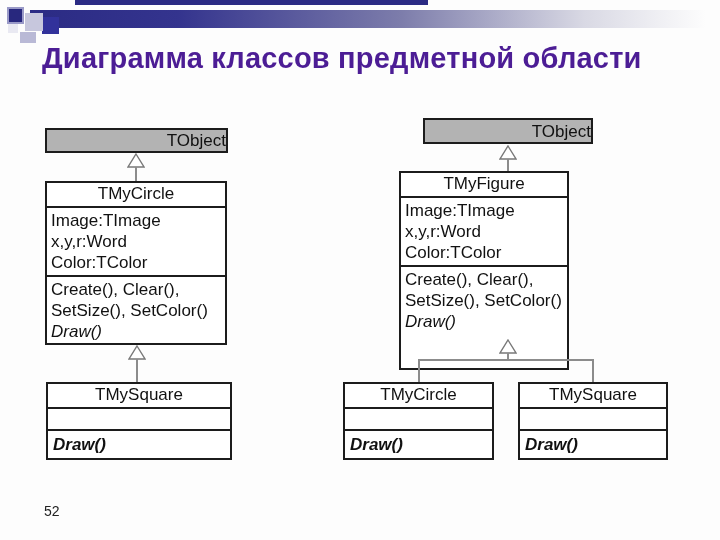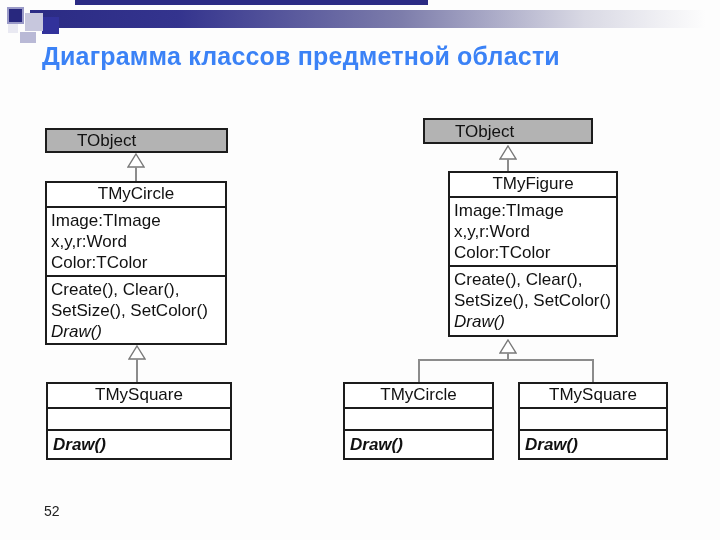--- a/index.html
+++ b/index.html
@@ -10,37 +10,37 @@
   
   .bar-thin{position:absolute;left:75px;top:0;width:353px;height:5px;background:#2b2b84;}
   .bar-grad{position:absolute;left:30px;top:10px;width:676px;height:18px;
     background:linear-gradient(90deg,#2b2b84 0%,#34348e 22%,#7d7dab 55%,#d9d9e4 82%,#fdfdfd 100%);}
   .sq{position:absolute;box-sizing:border-box;}
   .sq1{left:7px;top:7px;width:17px;height:17px;background:#28287e;border:2px solid #9a9ac8;z-index:3;}
   .sq2{left:8px;top:23px;width:10px;height:10px;background:#e9e9f2;z-index:2;}
   .sq3{left:25px;top:13px;width:18px;height:18px;background:#c7c7dd;z-index:3;}
   .sq4{left:42px;top:17px;width:17px;height:17px;background:#32329b;z-index:2;}
   .sq5{left:20px;top:32px;width:16px;height:11px;background:#b9b9d6;z-index:2;}
-  .title{position:absolute;left:42px;top:42px;font-size:25px;font-weight:bold;letter-spacing:.2px;color:#3b82f6;white-space:nowrap;}
+  .title{position:absolute;left:42px;top:42px;font-size:29px;font-weight:bold;letter-spacing:.2px;color:#4c1d95;white-space:nowrap;}
   .pagenum{position:absolute;left:44px;top:503px;font-size:14px;color:#222;}
   
   .uml{position:absolute;background:#fff;border:2px solid #1c1c1c;box-sizing:border-box;
     display:flex;flex-direction:column;font-size:17px;color:#111;}
   .uml .head{flex:0 0 25px;box-sizing:border-box;line-height:22px;text-align:center;
     border-bottom:2px solid #1c1c1c;white-space:nowrap;overflow:hidden;}
   .uml .attrs{flex:0 0 69px;box-sizing:border-box;border-bottom:2px solid #1c1c1c;
     padding:2px 4px;line-height:21px;overflow:hidden;}
   .uml .attrs-empty{flex:0 0 22px;box-sizing:border-box;border-bottom:2px solid #1c1c1c;}
   .uml .methods{flex:1 1 auto;padding:2px 4px;line-height:21px;overflow:hidden;}
   .uml .methods-small{flex:1 1 auto;padding:1px 5px;line-height:26px;overflow:hidden;}
   .line{white-space:nowrap;}
   .abstract{font-style:italic;}
   .abstract-bold{font-style:italic;font-weight:bold;}
   .uml.root{background:#b3b3b3;justify-content:center;}
-  .uml.root .rootname{text-align:left;line-height:21px;margin-left:30px;}
+  .uml.root .rootname{text-align:right;line-height:21px;margin-left:30px;}
   
   .vline{position:absolute;width:2px;background:#8c8c8c;}
   .hline{position:absolute;height:2px;background:#8c8c8c;}
   .tri{position:absolute;width:18px;height:15px;}
 </style>
 </head>
 <body>
 
 <div class="slide">
 
@@ -92,21 +92,21 @@
 
   <div class="uml root" style="left:423px;top:118px;width:170px;height:26px">
     <div class="rootname">TObject</div>
   </div>
 
   <svg class="tri" style="left:499px;top:145px" viewBox="0 0 18 15">
     <polygon points="9,1 17,14 1,14" fill="#ffffff" stroke="#787878" stroke-width="1.4"></polygon>
   </svg>
   <div class="vline" style="left:507px;top:159px;height:12px"></div>
 
-  <div class="uml" style="left:448px;top:171px;width:170px;height:166px">
+  <div class="uml" style="left:399px;top:171px;width:170px;height:199px">
     <div class="head">TMyFigure</div>
     <div class="attrs">
       <div class="line">Image:TImage</div>
       <div class="line">x,y,r:Word</div>
       <div class="line">Color:TColor</div>
     </div>
     <div class="methods">
       <div class="line">Create(), Clear(),</div>
       <div class="line">SetSize(), SetColor()</div>
       <div class="line abstract">Draw()</div>

